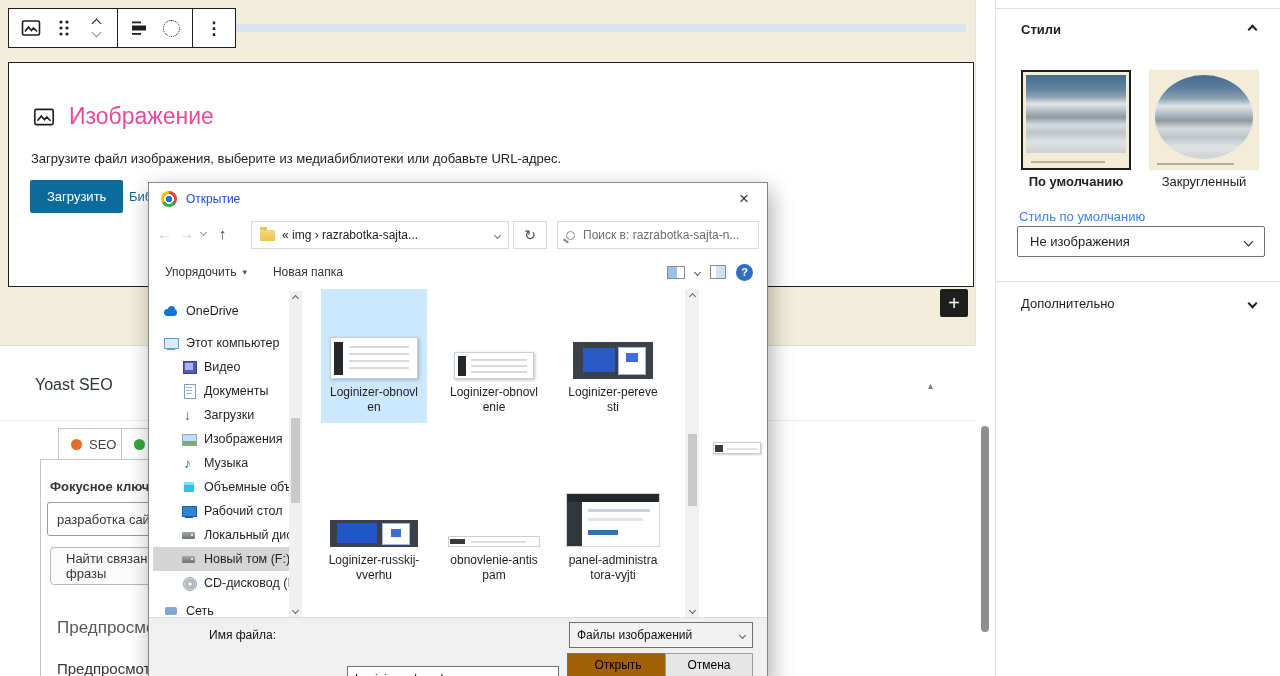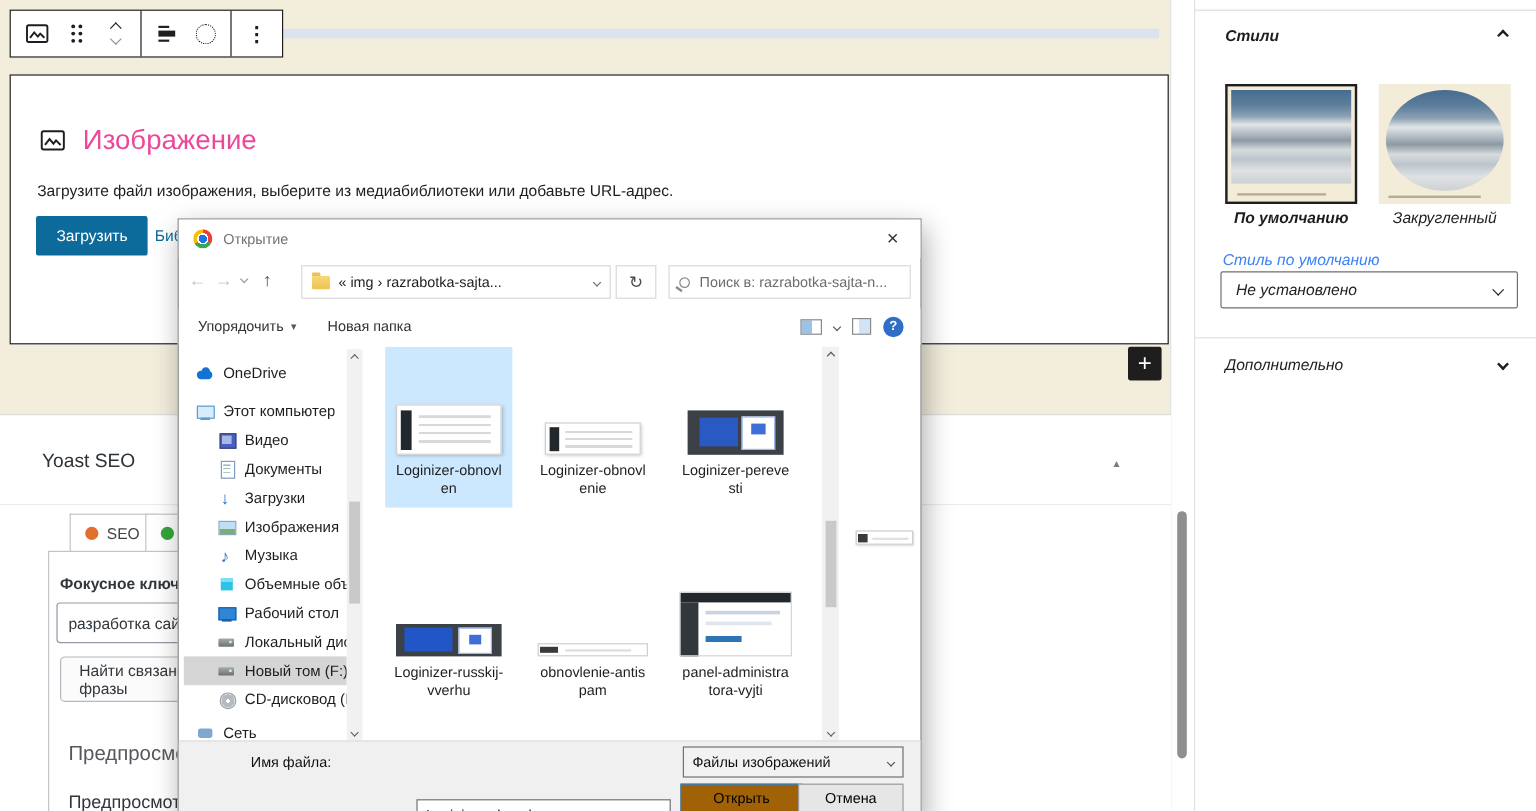--- a/index.html
+++ b/index.html
@@ -56,21 +56,21 @@
   .y-input { left:47px; top:156px; width:250px; height:34px; border:1px solid #949aa1; border-radius:3px; font-size:13px; padding:0 9px; font-family:inherit; color:#32373c; background:#fff; }
   .y-btn { left:50px; top:201px; width:240px; height:38px; background:#fbfbfc; border:1px solid #b4b9be; border-radius:4px; font-size:13px; color:#32373c; text-align:left; padding:0 15px; font-family:inherit; cursor:pointer; }
   .y-h2 { left:57px; top:272px; font-size:17px; color:#55595d; }
   .y-h3 { left:57px; top:314px; font-size:15px; color:#32373c; }
 
   
   #edscroll { left:977px; top:0; width:18px; height:676px; background:#fff; }
   #edscroll .thumb { left:4px; top:426px; width:8px; height:206px; background:#8f8f8f; border-radius:4px; }
 
   
-  #inspector { left:995px; top:0; width:260px; height:676px; background:#fff; border-left:1px solid #e2e2e2;font-style:italic; }
+  #inspector { left:995px; top:0; width:260px; height:676px; background:#fff; border-left:1px solid #e2e2e2; }
   .ins-topdiv { left:0; top:8px; width:285px; border-bottom:1px solid #ddd; }
   .ins-h { font-size:13px; font-weight:bold; color:#1e1e1e; }
   .ins-row { left:25px; width:235px; display:flex; justify-content:space-between; align-items:center; }
   .styles-head { top:22px; }
   .adv-head { top:296px; }
   .ins-div2 { left:0; top:281px; width:285px; border-bottom:1px solid #e0e0e0; }
   .style-card { top:70px; width:110px; height:100px; background:#f2ecd9; cursor:pointer; }
   .card1 { left:25px; border:2px solid #1e1e1e; }
   .card2 { left:153px; }
   .photo { background:linear-gradient(180deg,#456c8e 0%,#5d7e9c 16%,#8ba1b3 28%,#e2e5e6 37%,#b4bec6 46%,#8d99a3 54%,#d7dbdd 64%,#bdc5ca 74%,#dfe2e3 86%,#ccd1d4 100%); }
@@ -80,21 +80,21 @@
   .style-lab { top:174px; width:110px; text-align:center; font-size:13px; color:#1e1e1e; }
   .lab1 { left:25px; font-weight:bold; }
   .lab2 { left:153px; }
   .ins-sublab { left:23px; top:209px; font-size:13px; color:#3b82f6; }
   .ins-select { left:21px; top:226px; width:248px; height:31px; border:1px solid #6c7074; border-radius:2px; display:flex; align-items:center; justify-content:space-between; padding:0 12px; font-size:13px; cursor:pointer; background:#fff; }
 
   
   #dlg { left:148px; top:182px; width:620px; height:502px; background:#fff; border:1px solid #858585; box-shadow:3px 8px 22px rgba(0,0,0,.33); z-index:50; font-size:12px; }
   .ttl { left:0; top:0; width:618px; height:32px; background:#fff; display:flex; align-items:center; }
   .chrome { width:16px; height:16px; border-radius:50%; margin-left:12px; background:radial-gradient(circle at center,#1a73e8 0 31%,#fff 31% 42%,transparent 42%),conic-gradient(#ea4335 0 33%,#34a853 33% 66%,#fbbc05 66% 100%); }
-  .ttl-text { margin-left:9px; font-size:12px; color:#737373; }
+  .ttl-text { margin-left:9px; font-size:12px; color:#1d4ed8; }
   .ttl-close { margin-left:auto; width:46px; height:32px; display:flex; align-items:center; justify-content:center; font-size:17px; color:#333; cursor:pointer; }
   .navrow-ico { top:42px; color:#c7c7c7; font-size:15px; cursor:pointer; }
   .nav-up { color:#4a4a4a; }
   .addr { left:102px; top:38px; width:258px; height:28px; border:1px solid #d9d9d9; display:flex; align-items:center; padding:0 8px; gap:7px; background:#fff; }
   .folder { width:15px; height:11px; background:linear-gradient(#f7d878,#eec354); border-radius:1px; position:relative; flex:none; }
   .folder::before { content:""; position:absolute; left:0; top:-3px; width:7px; height:3px; background:#e9c258; border-radius:1px 1px 0 0; }
   .addr-text { flex:1; color:#222; white-space:nowrap; overflow:hidden; }
   .refresh { left:364px; top:38px; width:34px; height:28px; border:1px solid #d9d9d9; display:flex; align-items:center; justify-content:center; color:#4a4a4a; font-size:14px; cursor:pointer; background:#fff; }
   .search { left:408px; top:38px; width:202px; height:28px; border:1px solid #d9d9d9; display:flex; align-items:center; padding:0 8px; gap:8px; background:#fff; }
   .mag { width:9px; height:9px; border:1.5px solid #8a8a8a; border-radius:50%; position:relative; flex:none; }
@@ -308,21 +308,21 @@
     </div>
     <div class="abs style-card card2">
       <div class="photo photo-ellipse"></div>
       <div class="cap-line"></div>
     </div>
     <div class="abs style-lab lab1">По умолчанию</div>
     <div class="abs style-lab lab2">Закругленный</div>
 
     <div class="abs ins-sublab">Стиль по умолчанию</div>
     <div class="abs ins-select">
-      <span>Не установлено</span>
+      <span>Не изображения</span>
       <span class="chv down"></span>
     </div>
 
     <div class="abs ins-div2"></div>
     <div class="abs ins-row adv-head">
       <span class="ins-h" style="font-weight:normal;">Дополнительно</span>
       <span class="chv down" style="border-width:2px;"></span>
     </div>
   </div>
 

